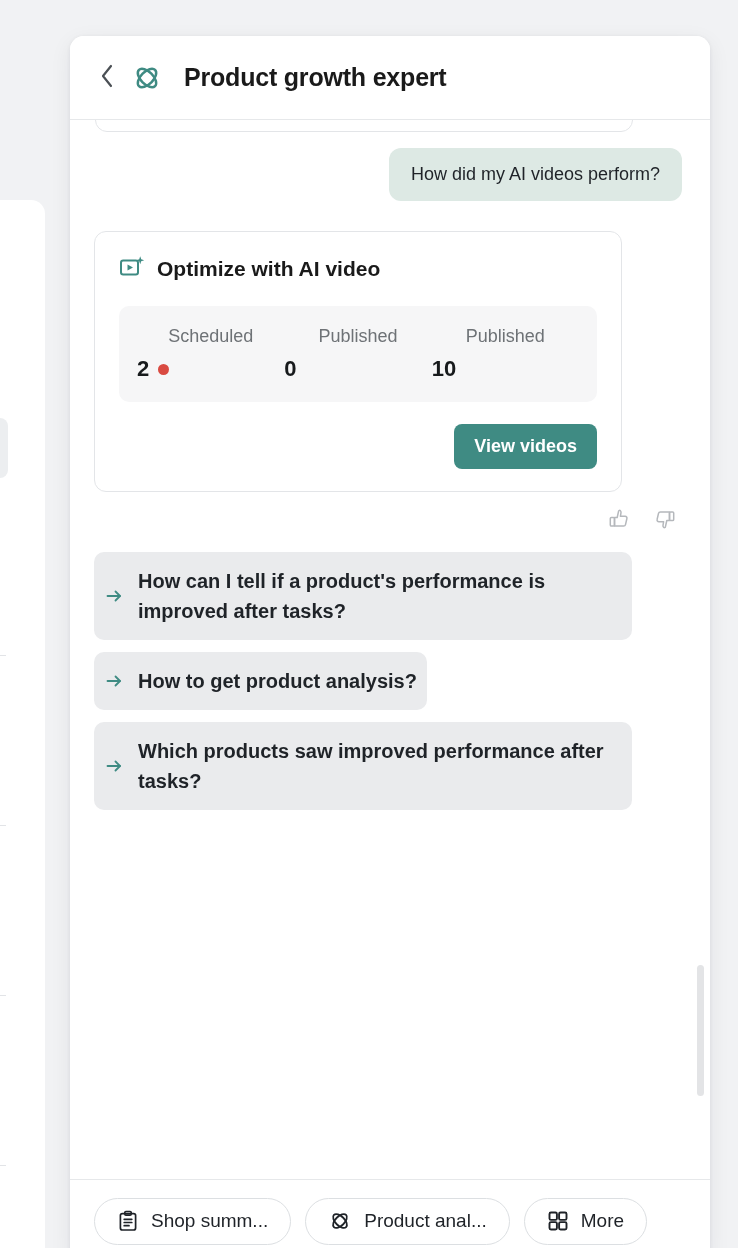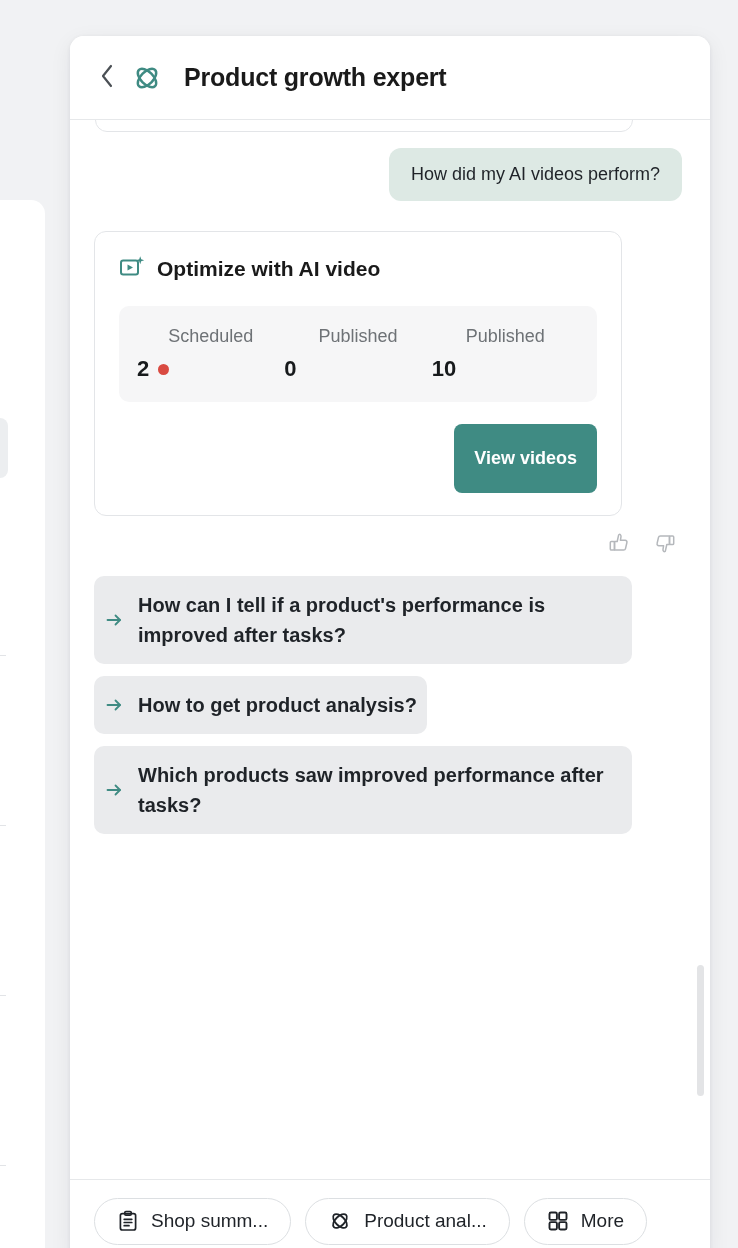--- a/index.html
+++ b/index.html
@@ -130,21 +130,21 @@
     display: flex; align-items: center; gap: 9px;
   }
   .dot { width: 11px; height: 11px; border-radius: 50%; background: #d94a41; display: inline-block; }
 
   .card-actions { margin-top: 22px; display: flex; justify-content: flex-end; }
   .btn-primary {
     background: #3f8b83;
     color: #fff;
     border: none;
     border-radius: 8px;
-    padding: 24px 20px;
+    padding: 12px 20px;
     font-size: 18px;
     font-weight: bold;
     font-family: inherit;
     cursor: pointer;
   }
 
   
   .feedback { display: flex; justify-content: flex-end; gap: 16px; padding: 14px 30px 0 0; }
   .fb-btn { width: 30px; height: 30px; display: flex; align-items: center; justify-content: center; cursor: pointer; }
 

